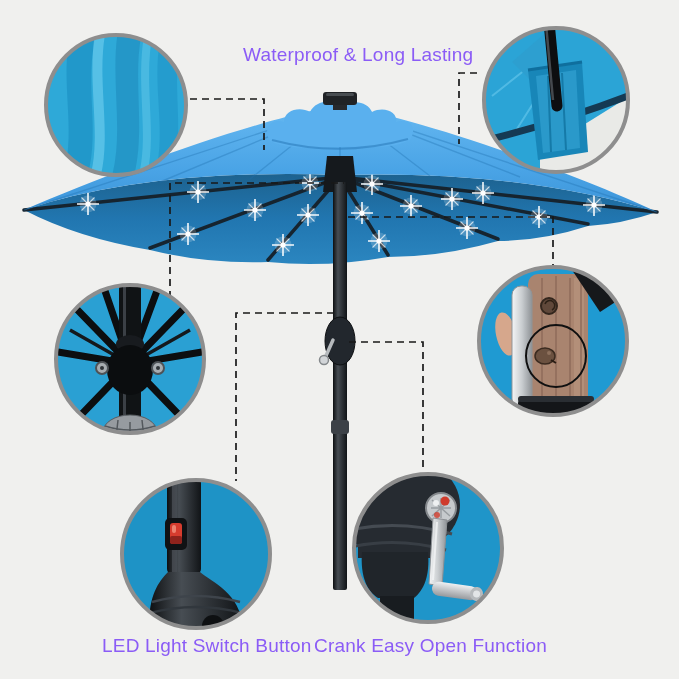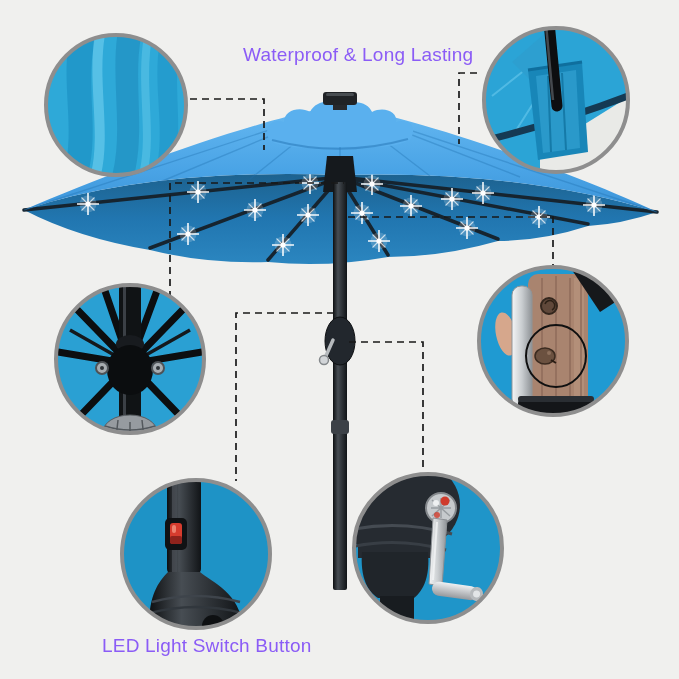--- a/index.html
+++ b/index.html
@@ -265,13 +265,14 @@
         <circle cx="477" cy="588" r="3.5" fill="#e2e5e7"></circle>
       </g>
       <path d="M437,522 L433,580" stroke="#f2f4f5" stroke-width="2" opacity="0.8"></path>
     </g>
     <circle cx="428" cy="548" r="74" fill="none" stroke="#8e8e8e" stroke-width="4"></circle>
   </g>
 </svg>
 
   <div class="lbl lbl-waterproof">Waterproof &amp; Long Lasting</div>
   <div class="lbl lbl-led">LED Light Switch Button</div>
+  <div class="lbl lbl-crank">Crank Easy Open Function</div>
 </div>
 
 </body></html>

